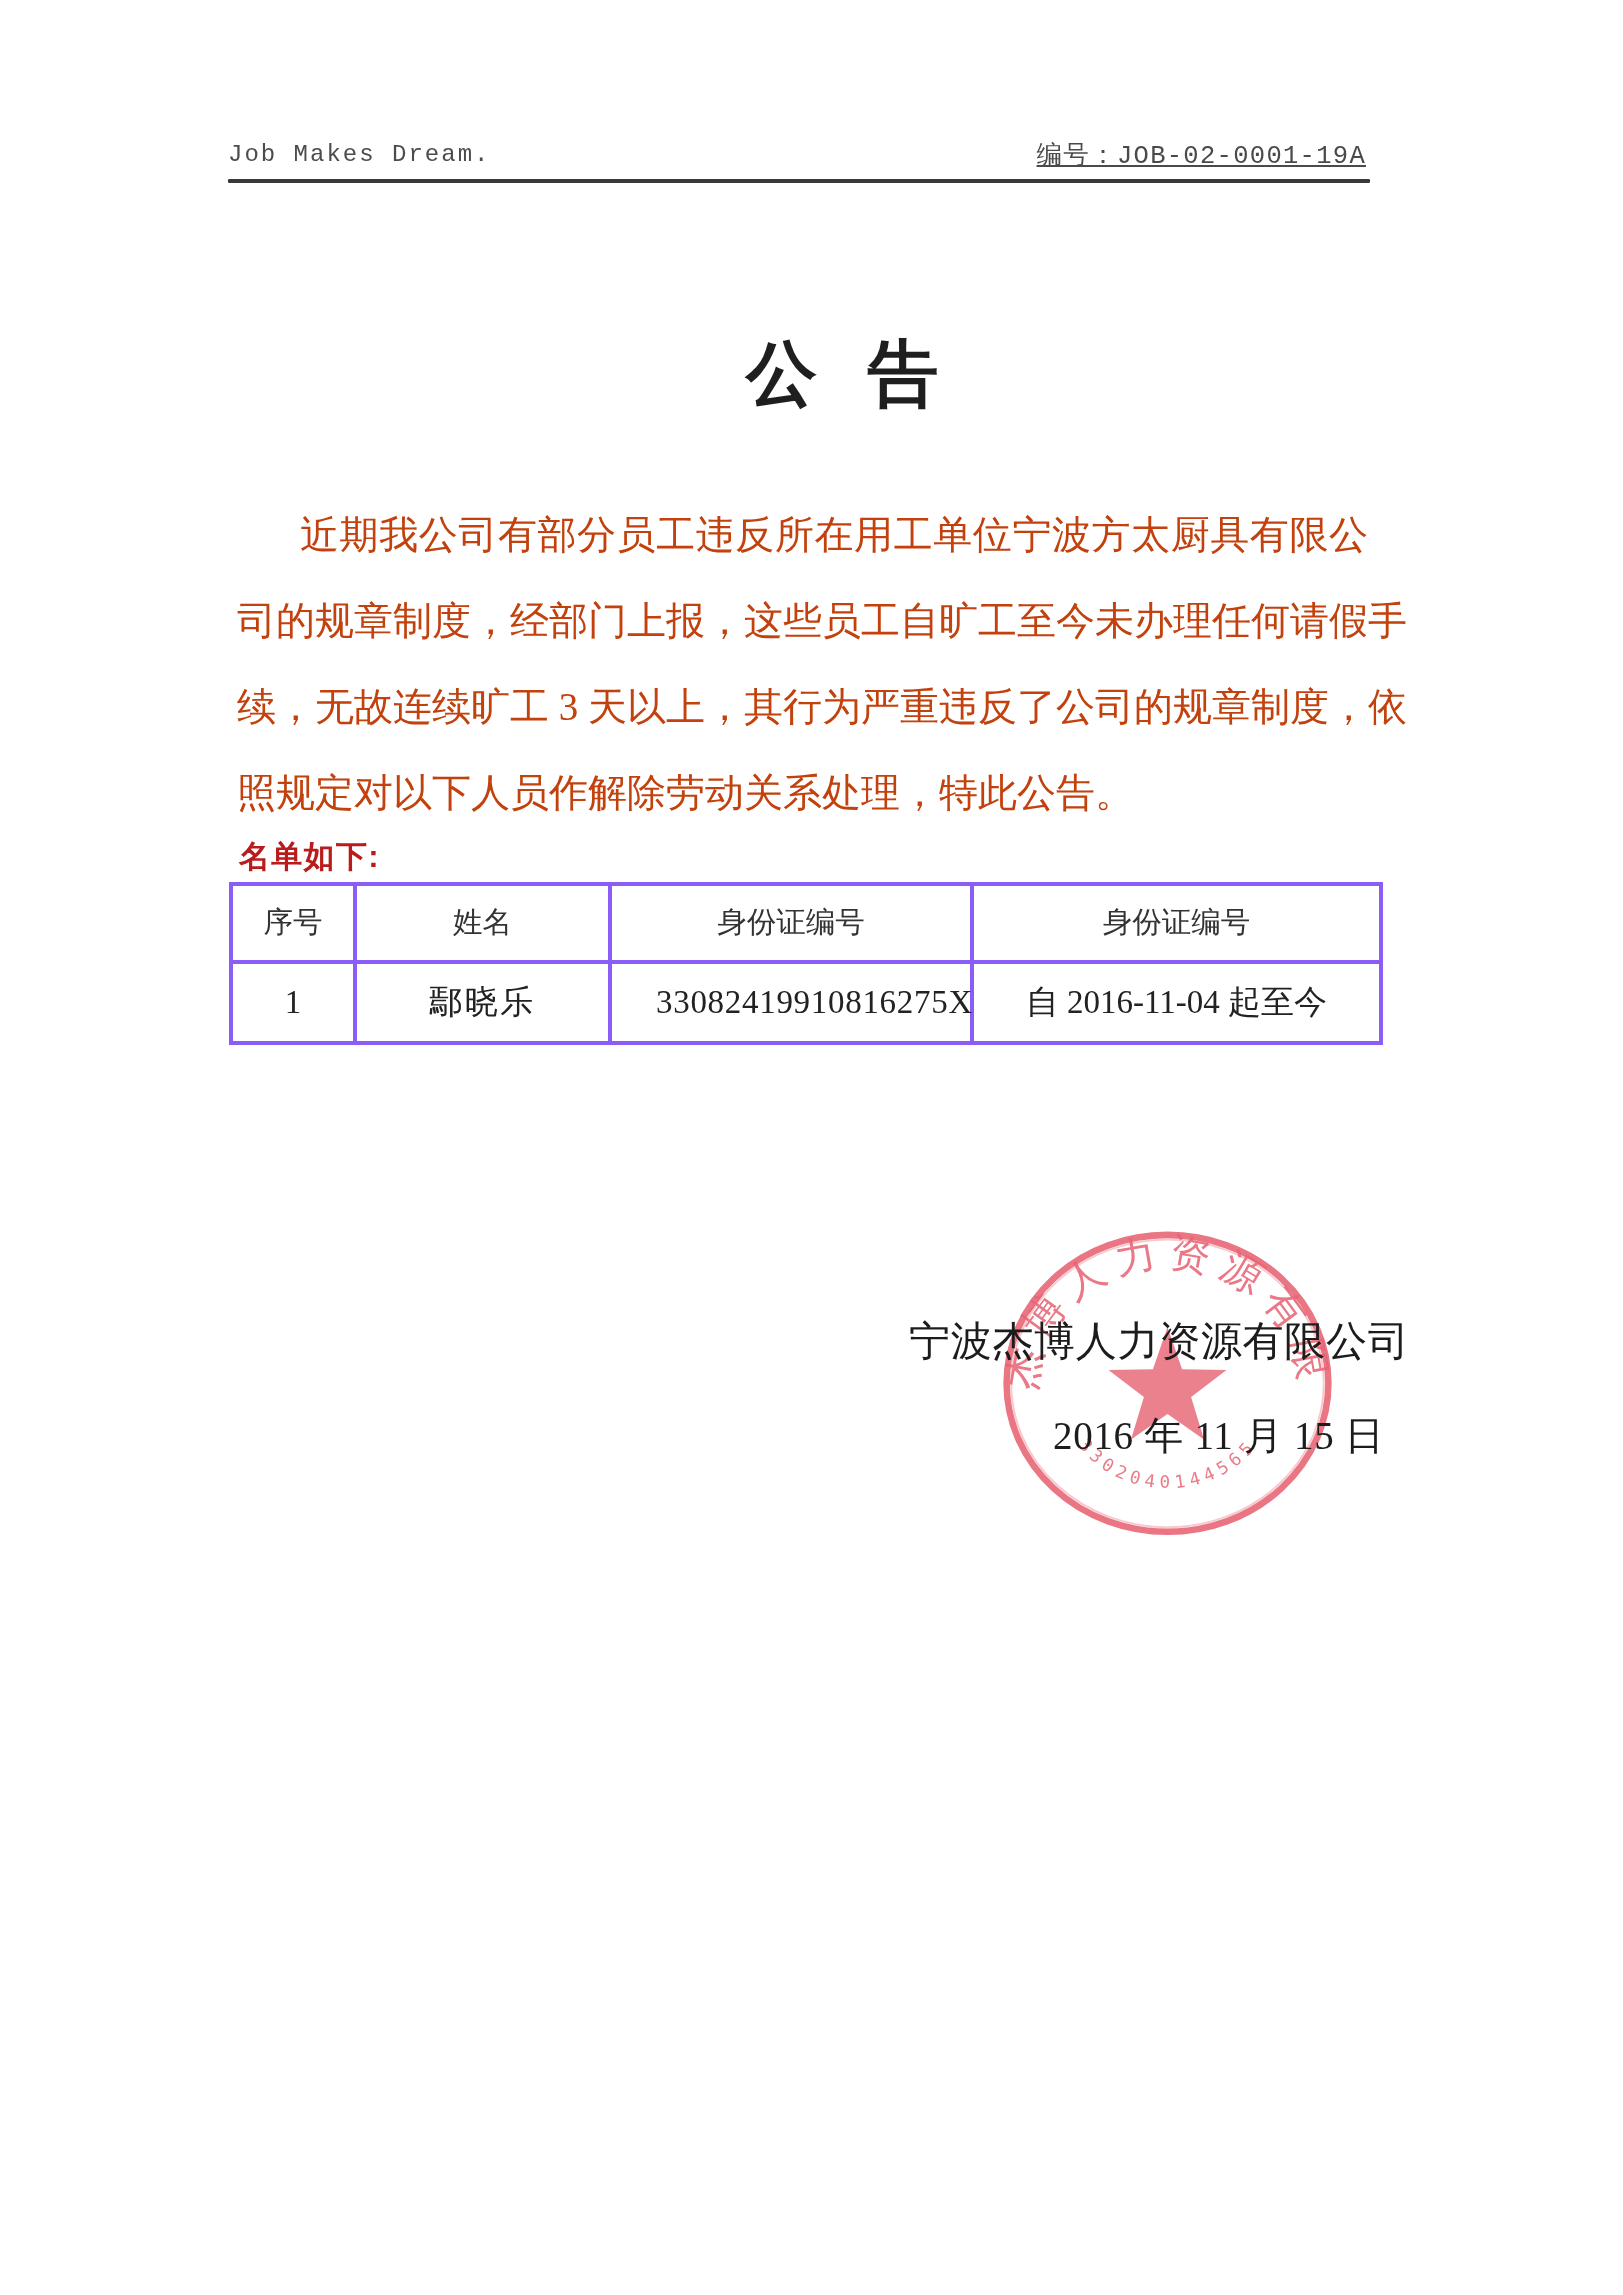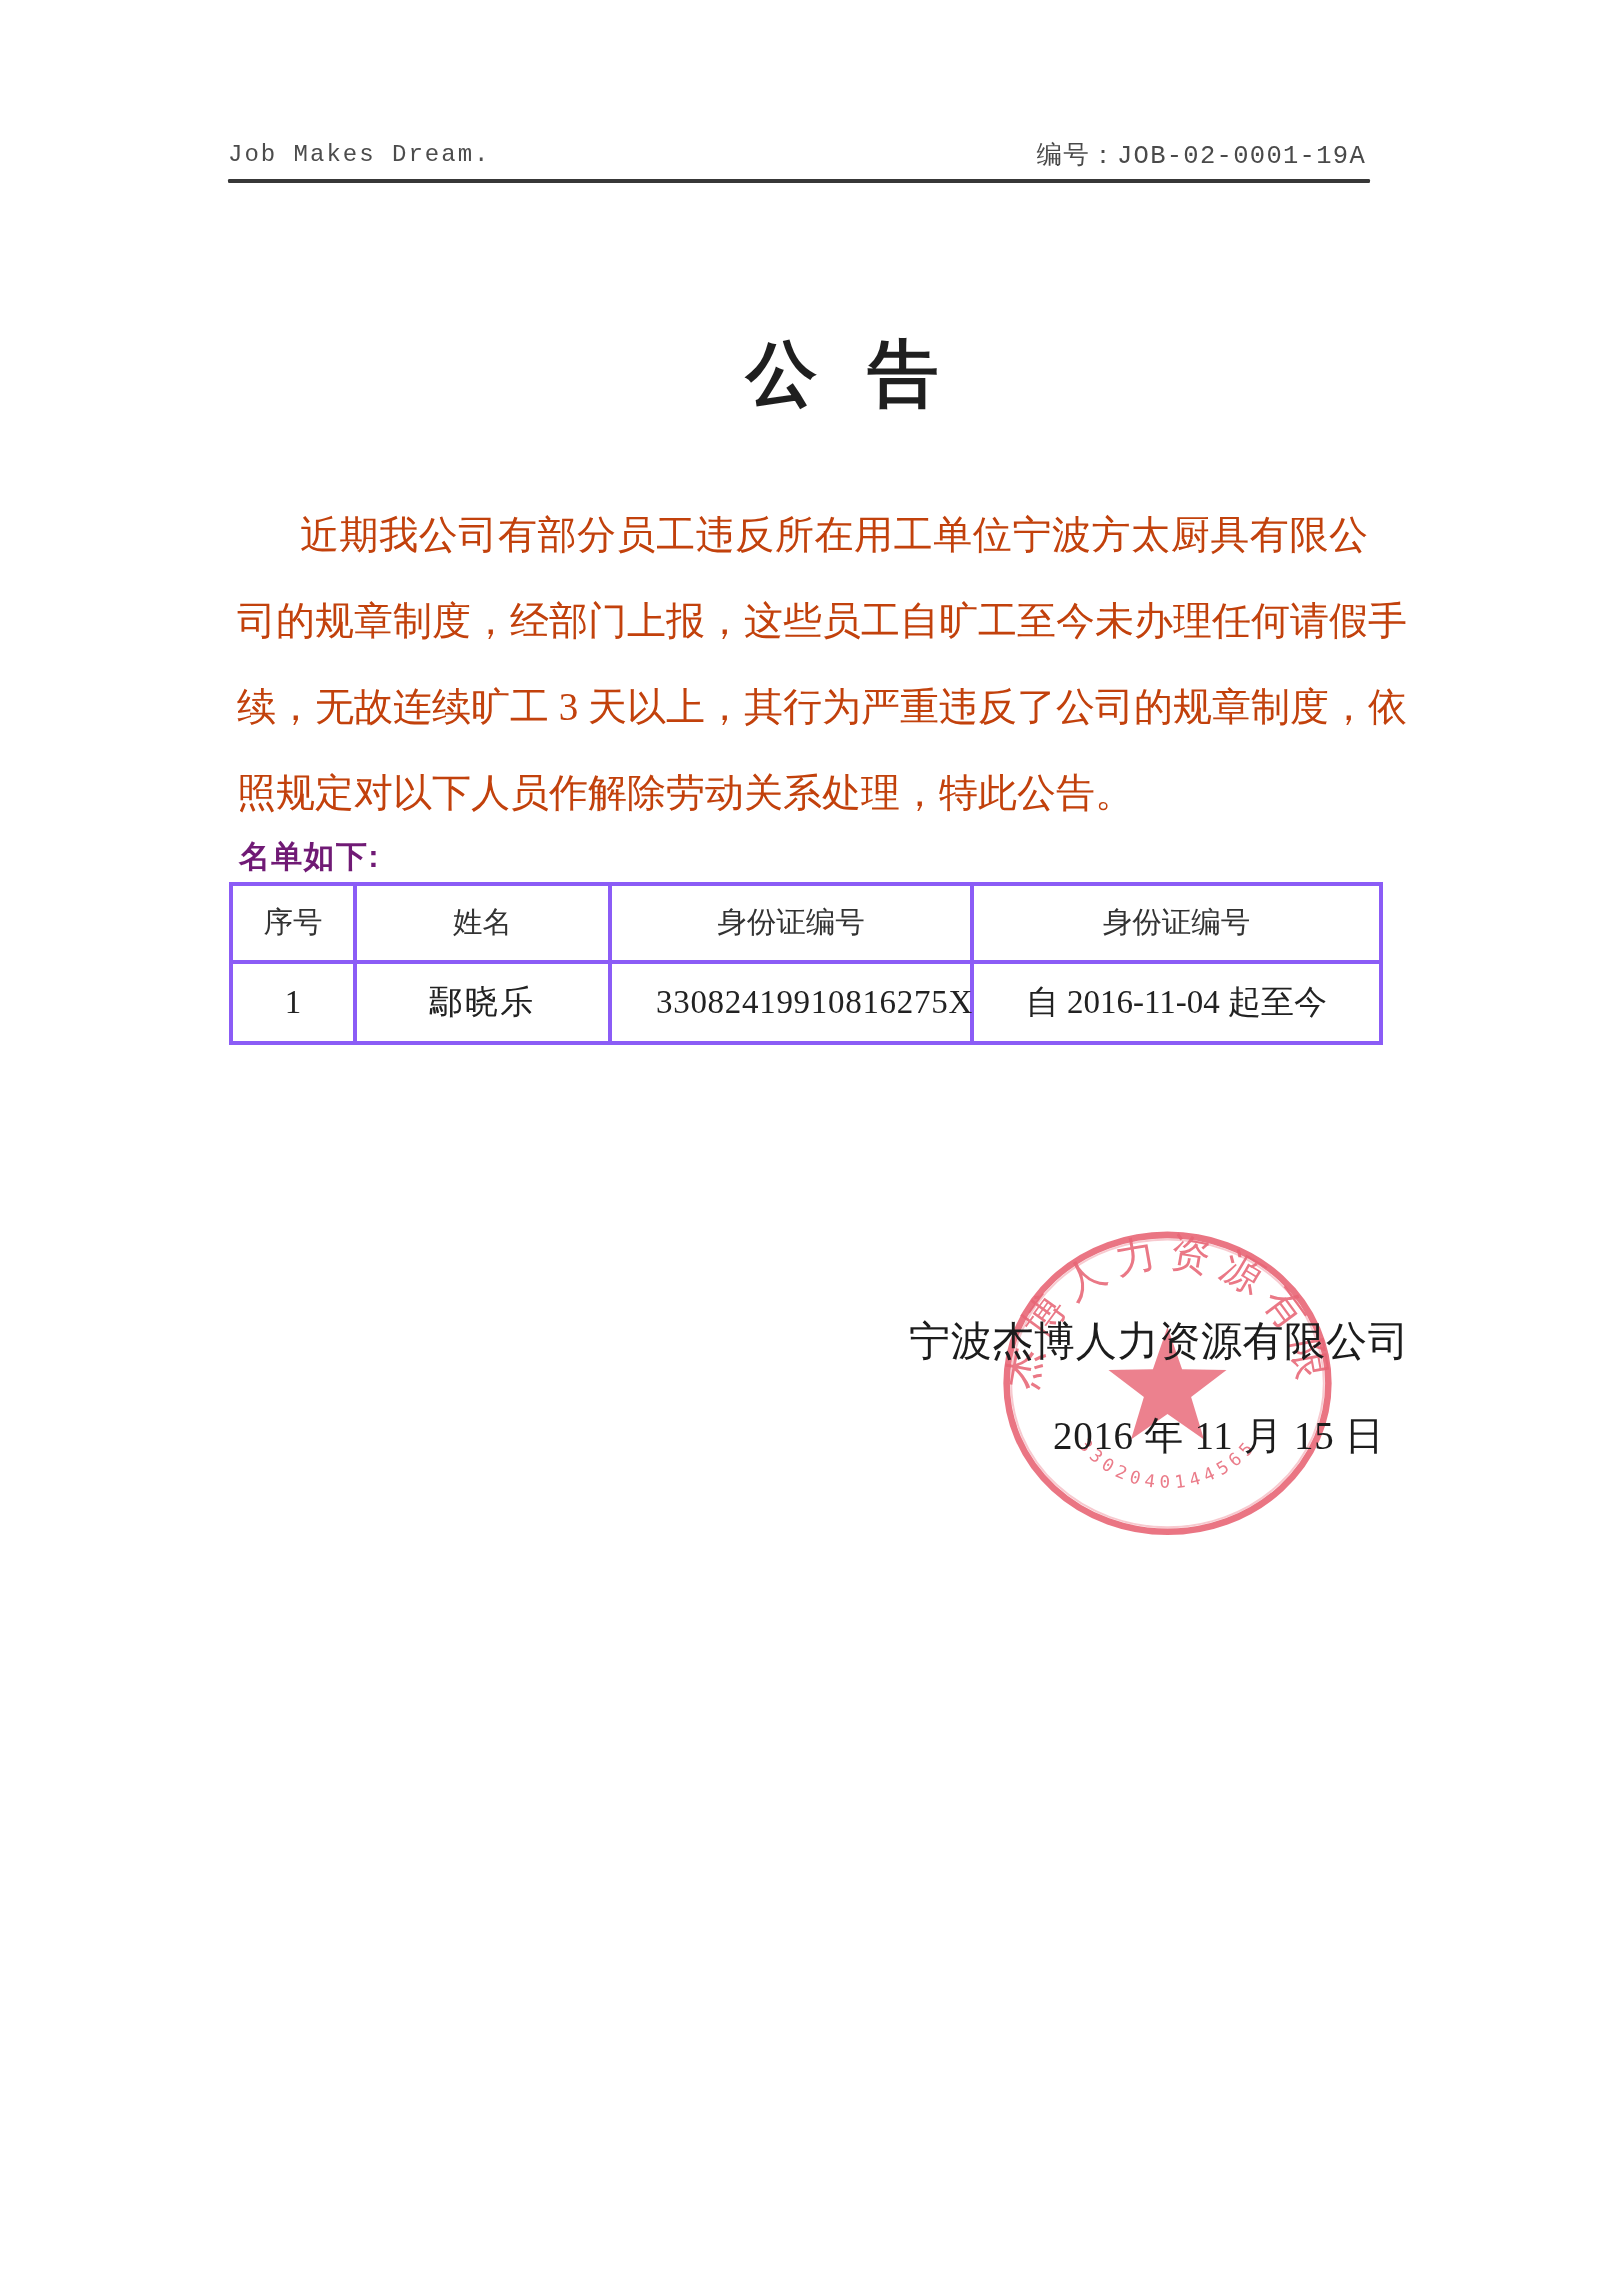--- a/index.html
+++ b/index.html
@@ -14,21 +14,21 @@
   }
   
   .hdr-slogan{
     position:absolute;left:228px;top:141px;
     font-family:"Liberation Mono","DejaVu Sans Mono",monospace;
     font-size:24px;letter-spacing:2px;color:#4c4c4c;
   }
   .hdr-docno{
     position:absolute;right:257px;top:137px;
     font-family:"Liberation Mono","DejaVu Sans Mono",monospace;
-    font-size:25.5px;letter-spacing:1.3px;color:#4a4a4a;
+    font-size:25.5px;letter-spacing:1.3px;color:#4a4a4a;text-decoration:underline;
   }
   .hdr-rule{
     position:absolute;left:228px;top:179px;width:1142px;height:3.9px;
     background:#383838;border-radius:1.3px;
   }
   
   .doc-title{
     position:absolute;left:0;top:327px;width:1623px;
     text-align:center;
     font-size:71px;font-weight:700;color:#1f1f1f;
@@ -43,21 +43,21 @@
     height:86px;line-height:86px;
     text-align:justify;text-align-last:justify;
     white-space:nowrap;
   }
   .para-line.first{text-indent:63px;}
   .para-line.last{text-align-last:left;white-space:normal;}
   
   .list-label{
     position:absolute;left:239px;top:836px;
     font-family:"Liberation Sans","DejaVu Sans",sans-serif;
-    font-size:31px;font-weight:700;color:#701a75;letter-spacing:1.3px;text-align:right;
+    font-size:31px;font-weight:700;color:#b91c1c;letter-spacing:1.3px;text-align:right;
   }
   
   .roster{
     position:absolute;left:229px;top:882px;width:1154px;
     border-collapse:collapse;table-layout:fixed;
   }
   .roster td,.roster th{
     border:4px solid #8b5cf6;
     text-align:center;vertical-align:middle;
     font-weight:400;color:#222;

